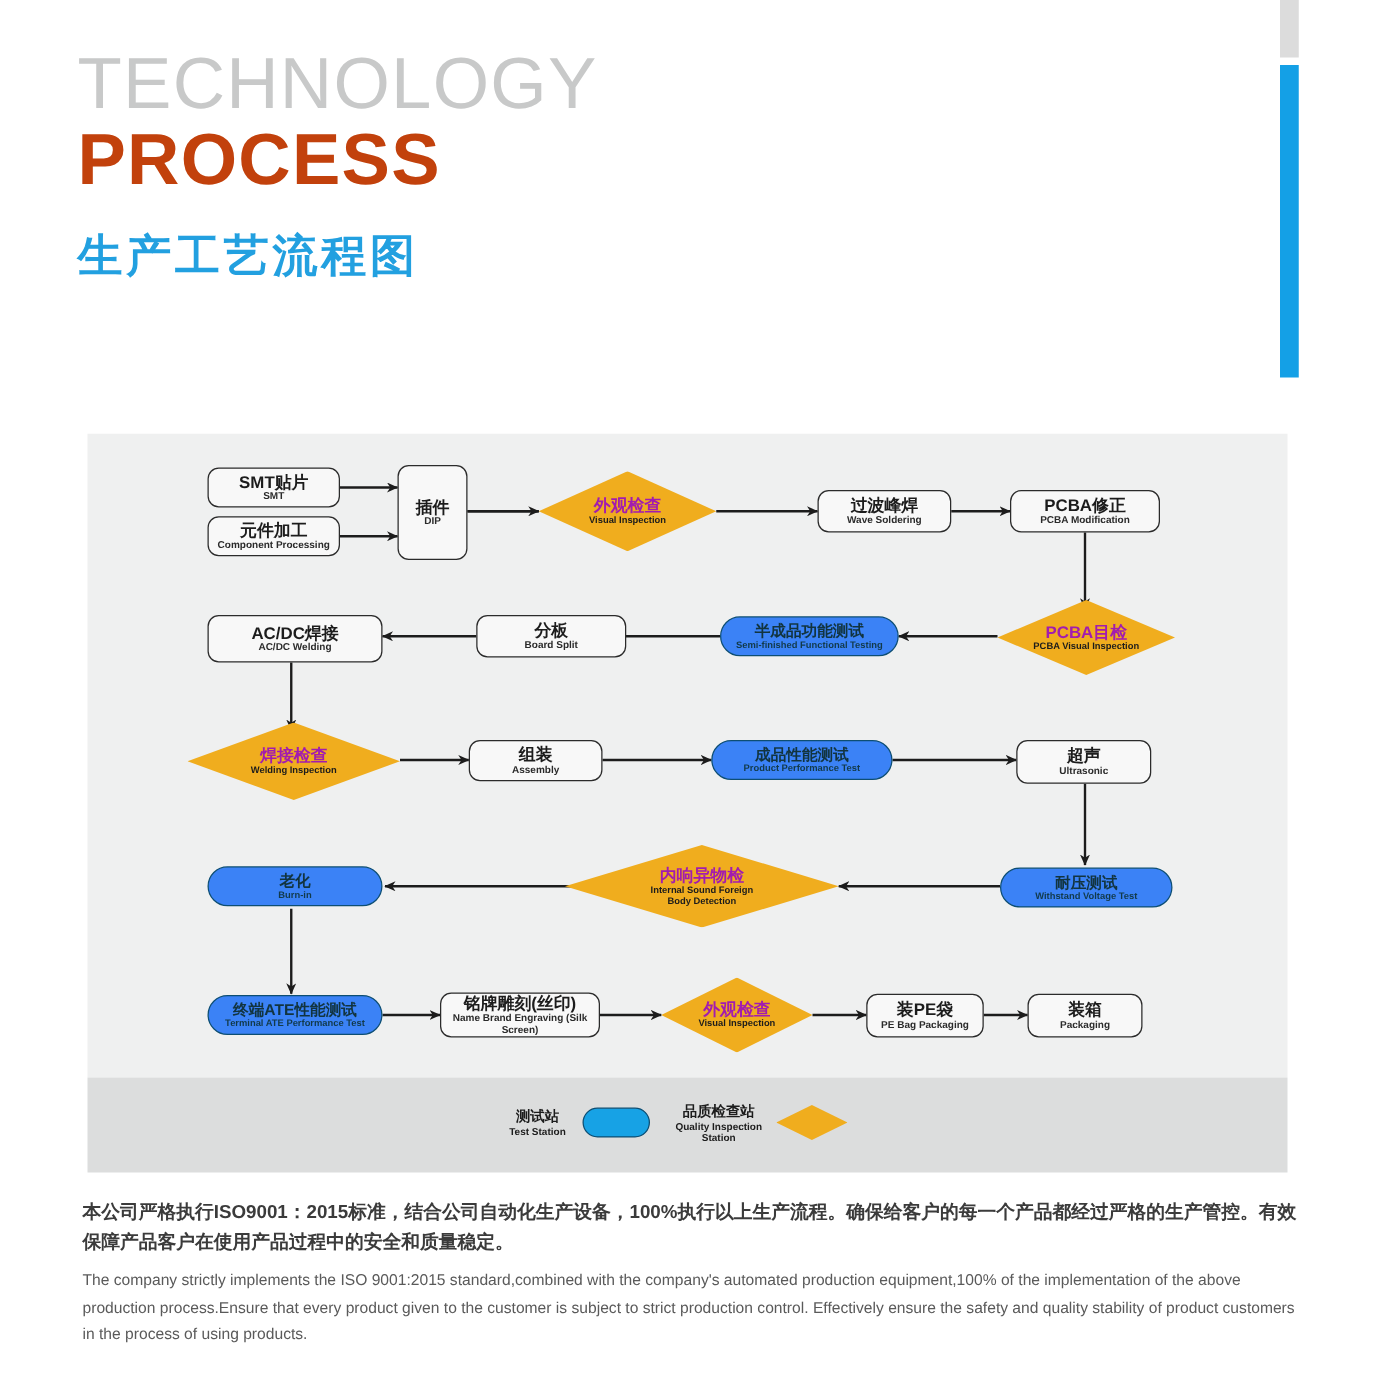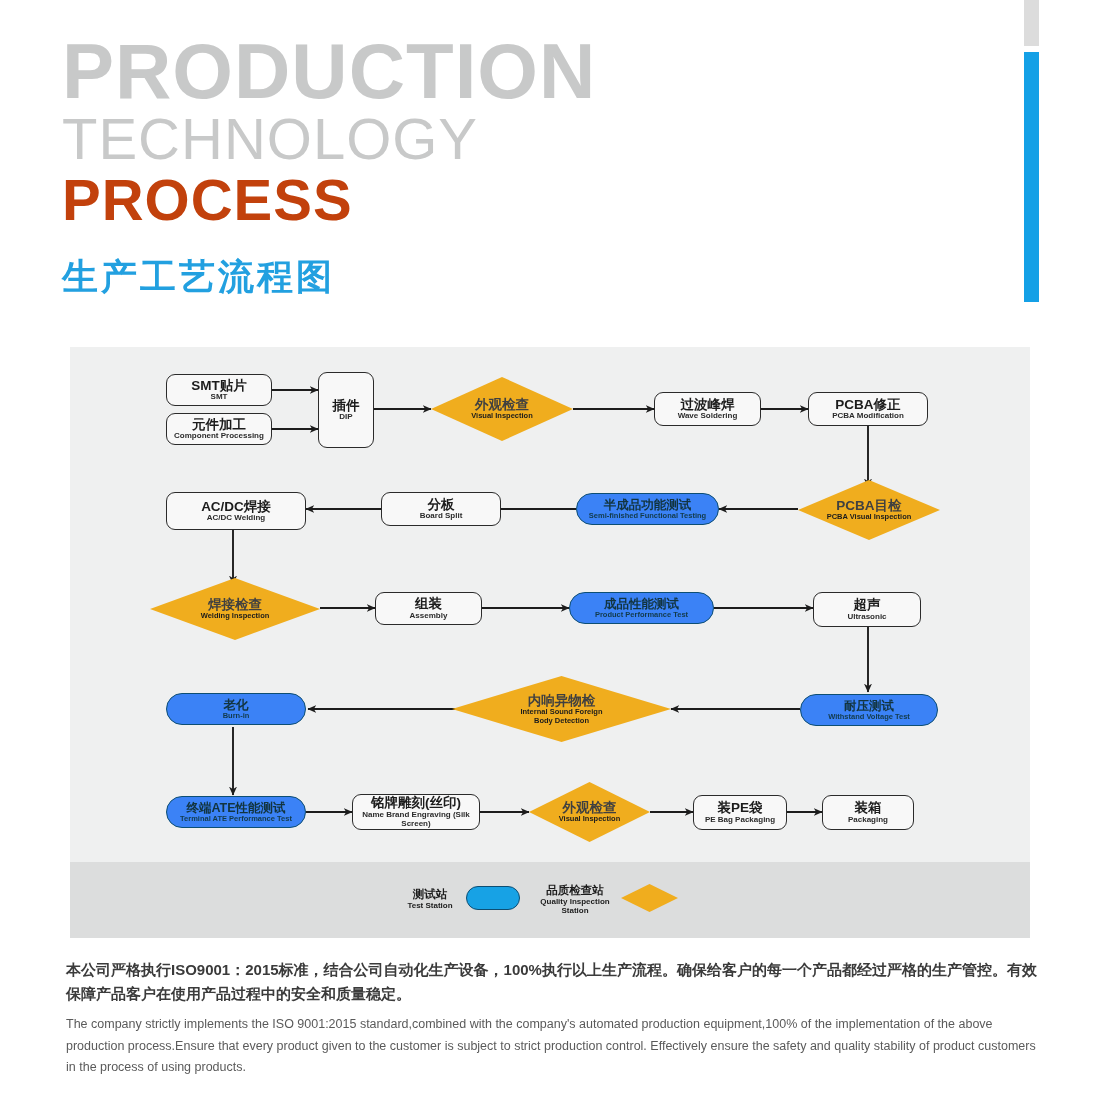--- a/index.html
+++ b/index.html
@@ -33,21 +33,21 @@
   .rect .cn{font-size:13.5px;}
   .rect .en{font-size:8px;}
   .pill .cn{font-size:12.5px;color:#12343f;}
   .pill .en{font-size:7.5px;color:#123a4a;}
 
   .dia{position:absolute;}
   .dia .shape{position:absolute;inset:0;background:#f0ad1e;
     clip-path:polygon(50% 0%,100% 50%,50% 100%,0% 50%);border:0;}
   .dia .txt{position:absolute;inset:0;display:flex;flex-direction:column;
     align-items:center;justify-content:center;text-align:center;}
-  .dia .cn{font-size:13.5px;color:#404040;}
+  .dia .cn{font-size:13.5px;color:#a21caf;}
   .dia .en{font-size:7.5px;color:#1c1c1c;}
 
   
   .lg-label{position:absolute;text-align:center;}
   .lg-label .cn{font-size:11.5px;font-weight:bold;color:#1c1c1c;}
   .lg-label .en{font-size:8px;font-weight:bold;color:#1c1c1c;line-height:1.15;}
   #lg-pill{position:absolute;left:466px;top:886px;width:52px;height:22px;
       background:#17a2e5;border:1.4px solid #0d4e73;border-radius:999px;}
   #lg-dia{position:absolute;left:621px;top:884px;width:57px;height:28px;
       background:#f0ad1e;clip-path:polygon(50% 0%,100% 50%,50% 100%,0% 50%);}
@@ -55,21 +55,20 @@
   
   #foot-cn{position:absolute;left:66px;top:958px;width:978px;
     font-size:15px;color:#3b3b3b;line-height:1.62;font-weight:bold;}
   #foot-en{position:absolute;left:66px;top:1014px;width:978px;
     font-size:12.5px;color:#5a5a5a;line-height:1.72;}
 </style>
 </head>
 <body>
 
 <div id="header">
-  <div class="h-prod">PRODUCTION</div>
   <div class="h-tech">TECHNOLOGY</div>
   <div class="h-proc">PROCESS</div>
   <div class="h-cn">生产工艺流程图</div>
 </div>
 <div id="bar-gray"></div>
 <div id="bar-blue"></div>
 
 <div id="panel"></div>
 <div id="legendband"></div>
 

